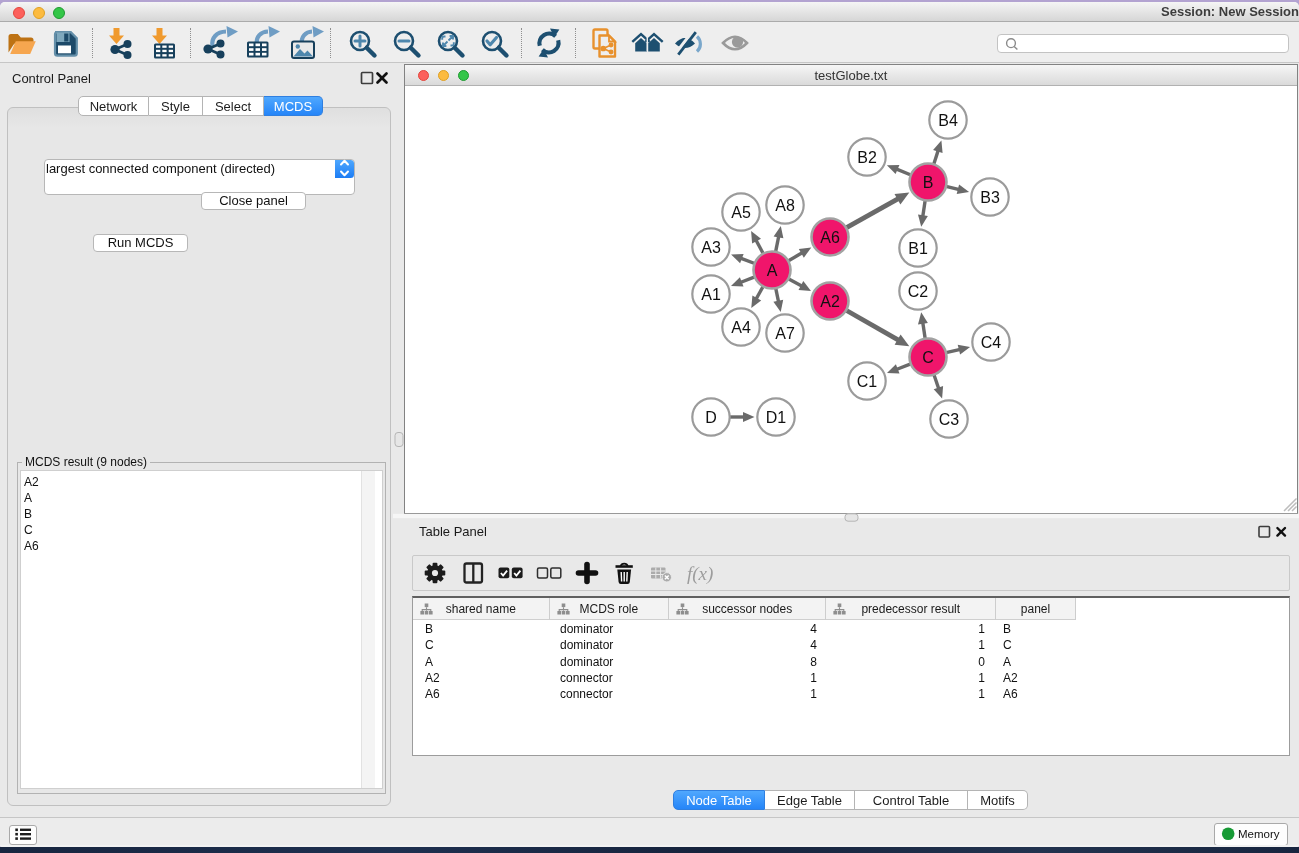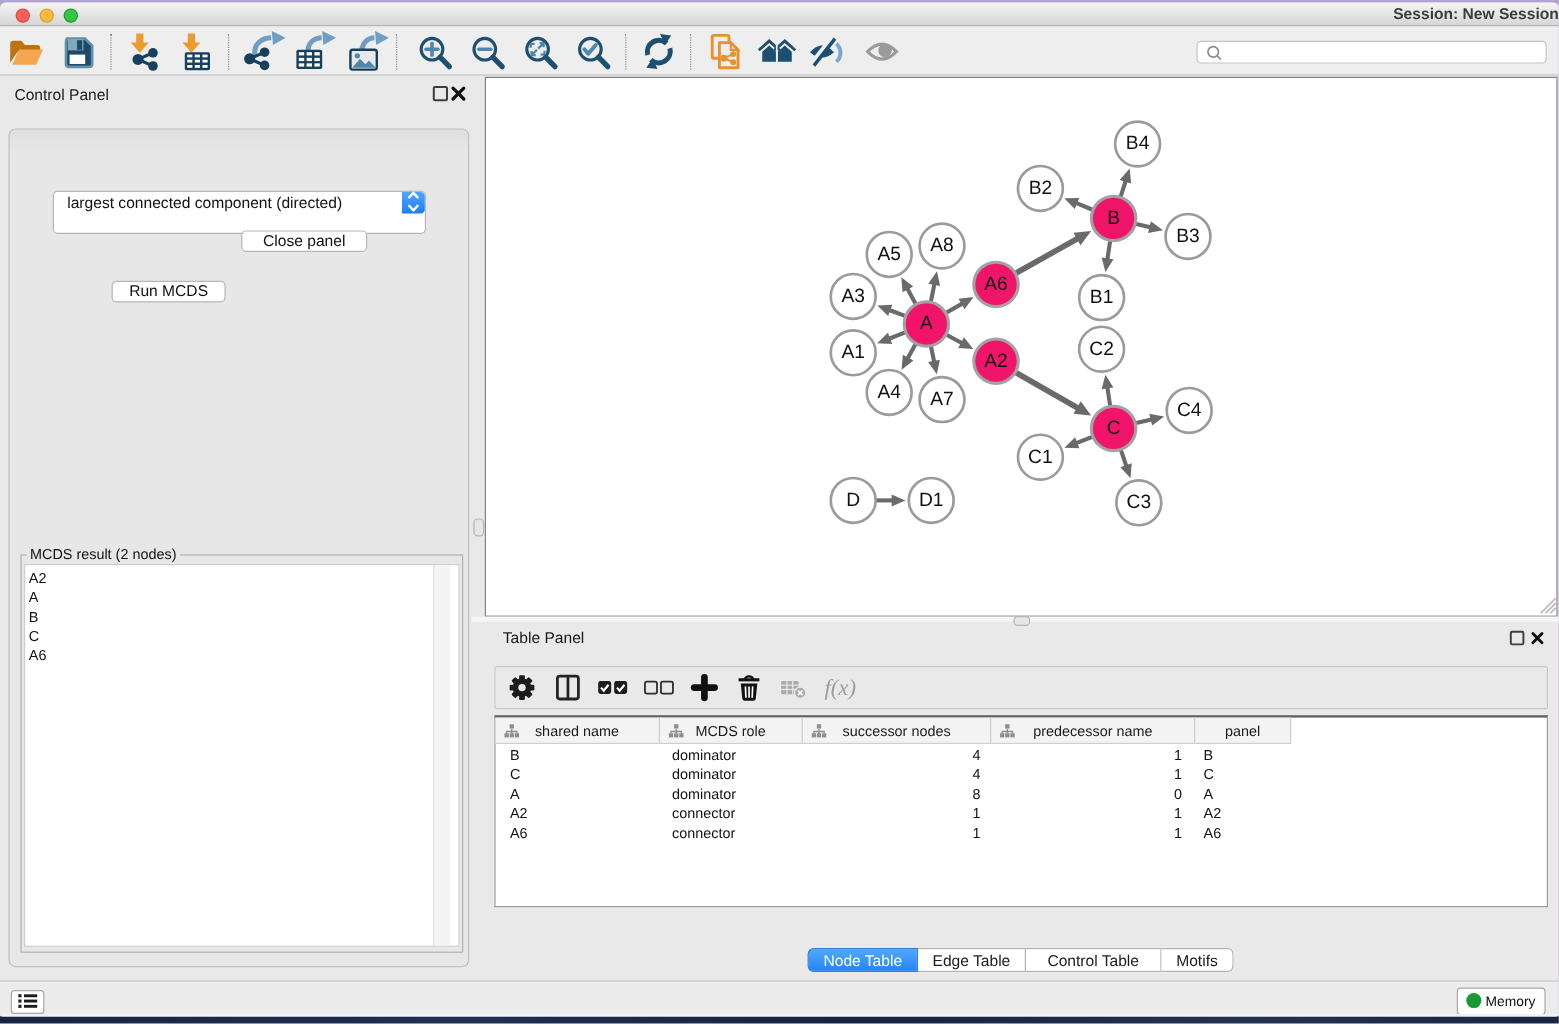--- a/index.html
+++ b/index.html
@@ -27,21 +27,21 @@
   .seg { border:1px solid #b4b4b4; border-left:none; background:#fff; color:#1c1c1c;
     display:flex; align-items:center; justify-content:center; height:20px; }
   .seg.first { border-left:1px solid #b4b4b4; border-radius:5px 0 0 5px; }
   .seg.last { border-radius:0 5px 5px 0; }
   .seg.sel { background:linear-gradient(#50a8fe,#2585f8); color:#fff; border-color:#2f7fe0; }
   #cp-panel { left:7px; top:105px; width:384px; height:699px; background:linear-gradient(#dfdfdf,#e7e7e7 20px,#e7e7e7);
     border:1px solid #c0c0c0; border-radius:6px; }
   #opt-label { left:0; top:134px; width:398px; text-align:center; font-size:13px; color:#1a1a1a; }
   #cp-select { left:44px; top:157px; width:311px; height:36px; background:#fff;
     border:1px solid #b7b7b7; border-radius:4px; font-size:13px; color:#111;
-    line-height:18px; padding-left:11px; }
+    line-height:18px; padding-left:1px; }
   #cp-stepper { left:335px; top:158px; width:19px; height:18px; border-radius:0 3.5px 3.5px 0;
     background:linear-gradient(#4ea7fe,#1d7df5); }
   .btn { position:absolute; height:18px; background:#fff; border:1px solid #b7b7b7;
     border-radius:4px; font-size:13px; color:#111; text-align:center; line-height:16px; }
   
   #fs { left:17px; top:460px; width:369px; height:332px; border:1px solid #b2b2b2; }
   #fs-label { left:22px; top:453px; font-size:12px; color:#111; background:#e7e7e7; padding:0 3px; }
   #fs-list { left:20px; top:468px; width:363px; height:319px; background:#fff;
     border:1px solid #cfcfcf; font-size:12px; color:#111; padding:3px 0 0 3px; line-height:16px; }
   #fs-sb { left:361px; top:469px; width:14px; height:317px; background:#f4f4f4; border-left:1px solid #e2e2e2; }
@@ -190,30 +190,42 @@
     <div id="searchbox">
         <svg width="24" height="19" viewBox="0 0 24 19" style="position:absolute;left:6px;top:0">
           <circle cx="7" cy="8.2" r="4.4" fill="none" stroke="#8b8b8b" stroke-width="1.4"></circle>
           <line x1="10.2" y1="11.4" x2="13.4" y2="14.6" stroke="#8b8b8b" stroke-width="1.4"></line>
         </svg>
       </div>
   </div>
 
   <div class="abs" id="cp-title">Control Panel</div>
   <div class="abs" id="cp-panel"></div>
+  <div class="abs" id="cp-tabs">
+    <div class="seg first" style="width:71px">Network</div>
+    <div class="seg" style="width:54px">Style</div>
+    <div class="seg" style="width:61px">Select</div>
+    <div class="seg sel last" style="width:59px">MCDS</div>
+  </div>
   <div class="abs" id="cp-select">largest connected component (directed)</div>
   <div class="abs" id="cp-stepper"></div>
   <div class="btn" style="left:93px;top:190px;width:95px;margin-top:42px;">Run MCDS</div>
   <div class="btn" style="left:201px;top:190px;width:105px;">Close panel</div>
   <div class="abs" id="fs"></div>
   <div class="abs" id="fs-list">A2<br>A<br>B<br>C<br>A6</div>
   <div class="abs" id="fs-sb"></div>
-  <div class="abs" id="fs-label">MCDS result (2 nodes)</div>
+  <div class="abs" id="fs-label">MCDS result (9 nodes)</div>
 
   <div class="abs" id="netwin">
+    <div id="net-titlebar">
+      <div class="tl" style="left:13px;top:5px;width:11px;height:11px;background:#fc605c;border:0.5px solid #e2463d;"></div>
+      <div class="tl" style="left:33px;top:5px;width:11px;height:11px;background:#fcbb40;border:0.5px solid #dfa023;"></div>
+      <div class="tl" style="left:53px;top:5px;width:11px;height:11px;background:#34c648;border:0.5px solid #1f9a31;"></div>
+      <div id="net-title">testGlobe.txt</div>
+    </div>
     <svg id="gsvg" width="893" height="426" viewBox="0 0 893 426" style="position:absolute;left:0;top:21px">
 <line x1="349.8" y1="190.8" x2="335.3" y2="196.5" stroke="#6a6a6a" stroke-width="3.4"></line>
 <path d="M326.0,200.1 L334.9,191.3 L338.5,200.6 Z" fill="#6a6a6a"></path>
 <line x1="349.7" y1="177.5" x2="335.5" y2="172.1" stroke="#6a6a6a" stroke-width="3.4"></line>
 <path d="M326.1,168.6 L338.6,168.0 L335.1,177.3 Z" fill="#6a6a6a"></path>
 <line x1="358.3" y1="167.7" x2="350.8" y2="153.8" stroke="#6a6a6a" stroke-width="3.4"></line>
 <path d="M346.1,145.0 L356.0,152.7 L347.1,157.5 Z" fill="#6a6a6a"></path>
 <line x1="370.6" y1="165.9" x2="373.8" y2="149.9" stroke="#6a6a6a" stroke-width="3.4"></line>
 <path d="M375.8,140.1 L378.4,152.3 L368.6,150.4 Z" fill="#6a6a6a"></path>
 <line x1="358.2" y1="200.3" x2="351.0" y2="213.3" stroke="#6a6a6a" stroke-width="3.4"></line>
@@ -324,21 +336,21 @@
           <g fill="#8e8e8e">
             <rect x="4.7" y="0.5" width="3.6" height="3.6"></rect>
             <rect x="0.4" y="8" width="3.6" height="3.5"></rect>
             <rect x="4.7" y="8" width="3.6" height="3.5"></rect>
             <rect x="9" y="8" width="3.6" height="3.5"></rect>
           </g>
           <g fill="none" stroke="#8e8e8e" stroke-width="1.1">
             <path d="M6.5,4.3 v3.5 M2.2,7.9 v-1.3 h8.6 v1.3"></path>
           </g>
         </svg>
-    <div class="hc" style="left:413.3px;width:169.9px;">predecessor name</div>
+    <div class="hc" style="left:413.3px;width:169.9px;">predecessor result</div>
     <svg class="hic" style="left:420px" width="13" height="12" viewBox="0 0 13 12">
           <g fill="#8e8e8e">
             <rect x="4.7" y="0.5" width="3.6" height="3.6"></rect>
             <rect x="0.4" y="8" width="3.6" height="3.5"></rect>
             <rect x="4.7" y="8" width="3.6" height="3.5"></rect>
             <rect x="9" y="8" width="3.6" height="3.5"></rect>
           </g>
           <g fill="none" stroke="#8e8e8e" stroke-width="1.1">
             <path d="M6.5,4.3 v3.5 M2.2,7.9 v-1.3 h8.6 v1.3"></path>
           </g>

